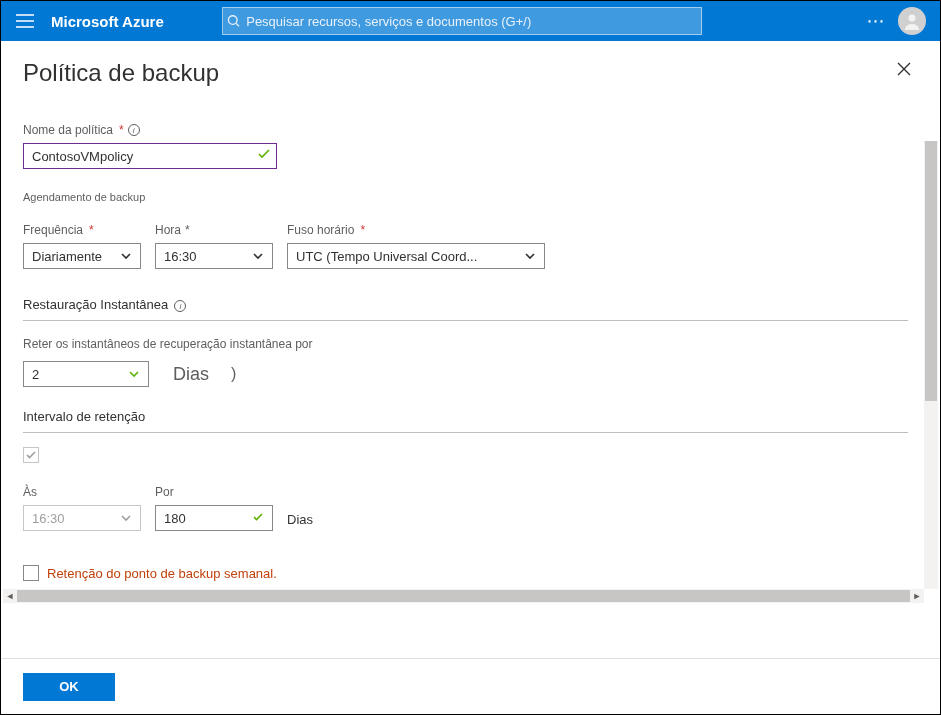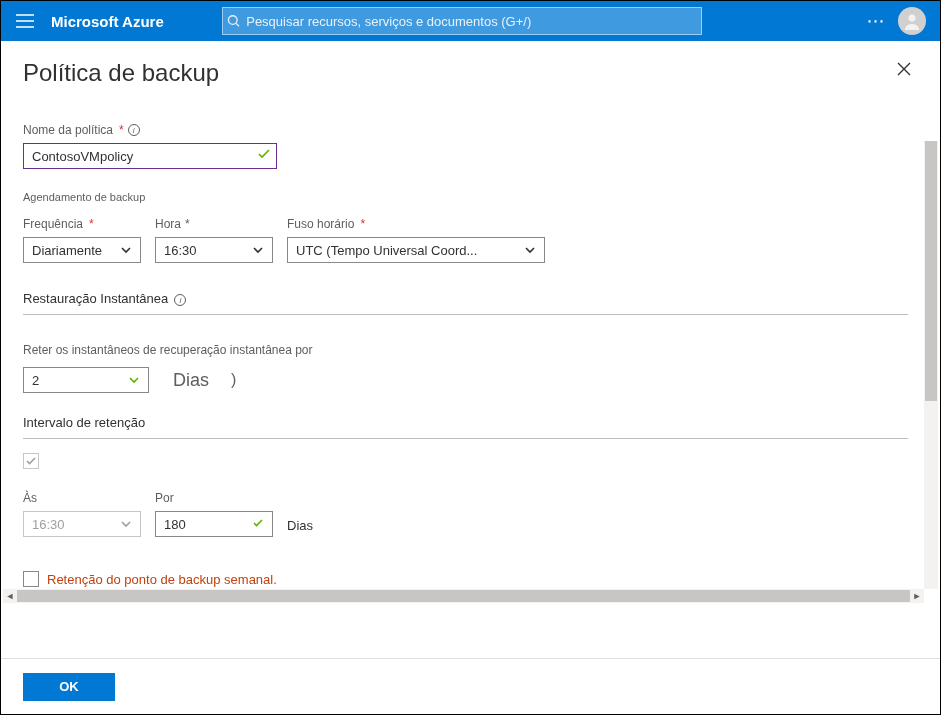--- a/index.html
+++ b/index.html
@@ -155,21 +155,21 @@
     .section-heading.with-line {
       color: #323130;
       font-size: 13px;
       border-bottom: 1px solid #bdbdbd;
       padding-bottom: 8px;
       margin-right: 10px;
     }
     .row {
       display: flex;
       gap: 14px;
-      margin-top: 14px;
+      margin-top: 20px;
     }
     .col { display: flex; flex-direction: column; }
     .select {
       height: 26px;
       border: 1px solid #8a8886;
       display: flex;
       align-items: center;
       justify-content: space-between;
       padding: 0 8px;
       font-size: 13px;
@@ -379,21 +379,21 @@
             </svg>
         </span>
       </div>
     </div>
   </div>
 
   <div class="section-heading with-line" style="margin-top:28px; display:flex; align-items:flex-end; gap:6px;">
     <span>Restauração Instantânea</span>
     <span class="info-icon">i</span>
   </div>
-  <div class="label" style="margin-top:28px;text-align:center;">Reter os instantâneos de recuperação instantânea por</div>
+  <div class="label" style="margin-top:16px;text-align:center;">Reter os instantâneos de recuperação instantânea por</div>
   <div class="row" style="margin-top:10px; align-items:center;">
     <div class="select" style="width:126px;">
       <span>2</span>
       <span class="chevron">
         <svg width="12" height="12" viewBox="0 0 12 12">
             <path d="M2 4l4 4 4-4" stroke="#5db300" stroke-width="1.6" fill="none"></path>
           </svg>
       </span>
     </div>
     <span class="big-word">Dias</span>

